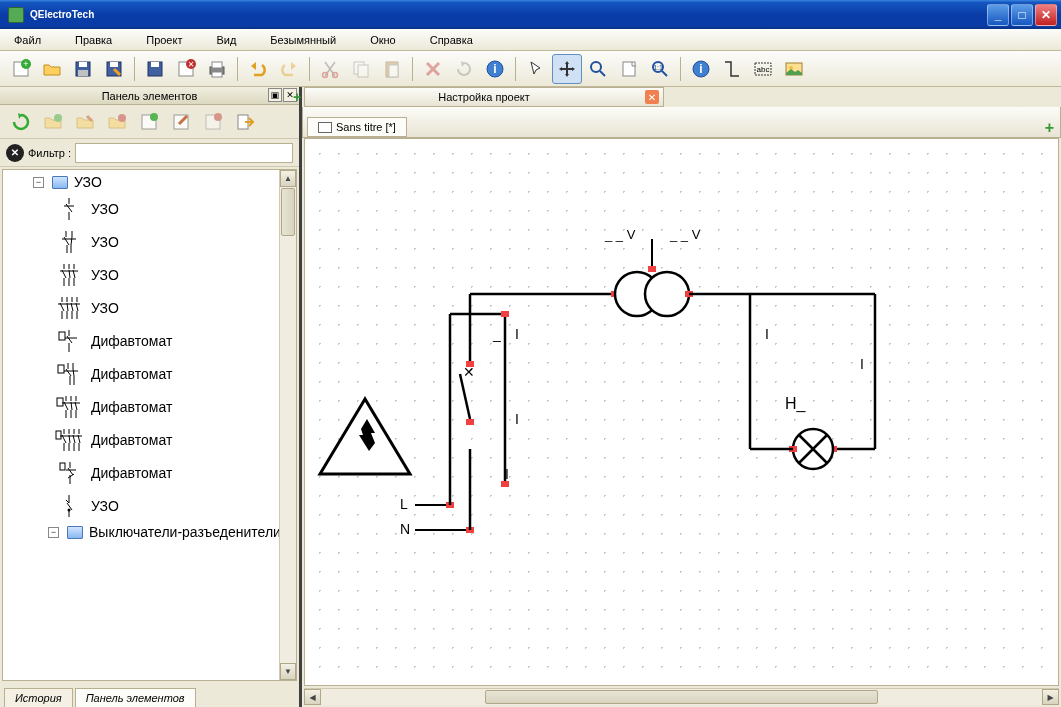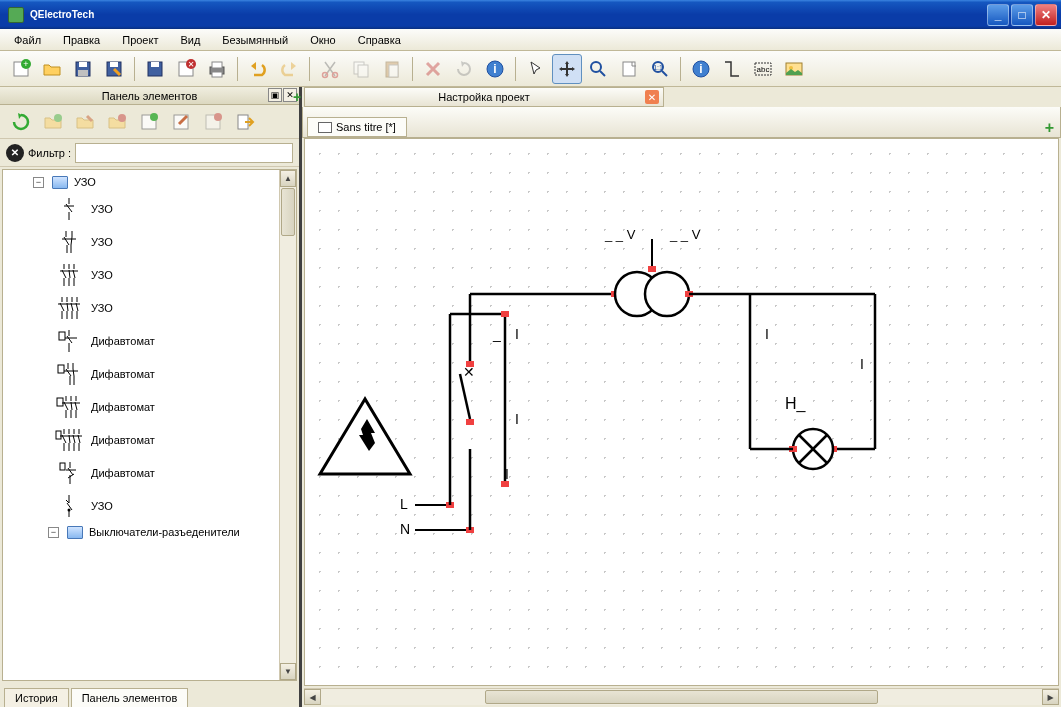--- a/index.html
+++ b/index.html
@@ -8,21 +8,21 @@
   
   .titlebar { height: 29px; background: linear-gradient(to bottom, #3b84e0 0%, #1557c0 8%, #0a3ca8 50%, #0a3ca8 90%, #092f80 100%); display: flex; align-items: center; padding: 0 4px; color: white; }
   .titlebar .logo { width: 16px; height: 16px; background: #55aa55; border: 1px solid #336633; margin: 0 4px; border-radius: 2px; }
   .titlebar .title { flex: 1; font-weight: bold; font-size: 10px; padding-left: 2px; }
   .titlebar .winbtns { display: flex; gap: 2px; }
   .titlebar .winbtn { width: 22px; height: 22px; border-radius: 3px; display: flex; align-items: center; justify-content: center; font-weight: bold; font-size: 12px; color: white; border: 1px solid rgba(255,255,255,0.4); }
   .winbtn.min, .winbtn.max { background: linear-gradient(to bottom, #5d9de8, #1557c0); }
   .winbtn.close { background: linear-gradient(to bottom, #f08080, #c02020); }
 
   
-  .menubar { height: 22px; background: linear-gradient(to bottom, #fcfcfa, #ece9d8); border-bottom: 1px solid #c0b898; display: flex; align-items: center; padding: 0 6px; gap: 6px; }
+  .menubar { height: 22px; background: linear-gradient(to bottom, #fcfcfa, #ece9d8); border-bottom: 1px solid #c0b898; display: flex; align-items: center; padding: 0 6px; gap: 18px; }
   .menubar .menu { padding: 3px 8px; cursor: default; }
 
   
   .toolbar { height: 36px; background: linear-gradient(to bottom, #fcfcfa, #ece9d8); border-bottom: 1px solid #c0b898; display: flex; align-items: center; padding: 2px 6px; gap: 1px; }
   .toolbar .tbtn { width: 30px; height: 30px; display: flex; align-items: center; justify-content: center; border: 1px solid transparent; border-radius: 3px; }
   .toolbar .sep { width: 1px; height: 24px; background: #b8b090; margin: 0 4px; }
   .toolbar .tbtn.active { background: #d0e0f5; border-color: #6090c0; }
 
   
   .mainarea { display: flex; height: calc(707px - 29px - 22px - 36px); }
@@ -39,28 +39,28 @@
   .filterrow input { flex: 1; height: 20px; border: 1px solid #b8b090; padding: 0 4px; font-size: 11px; }
 
   .tree { flex: 1; background: white; border: 1px solid #b8b090; margin: 2px; overflow-y: auto; overflow-x: hidden; position: relative; }
   .tree-inner { padding: 2px 0; }
   .treerow { display: flex; align-items: center; height: 33px; padding-left: 50px; gap: 6px; }
   .treerow.folder { height: 20px; padding-left: 30px; }
   .treerow.folder2 { height: 20px; padding-left: 45px; }
   .treerow .expander { width: 11px; height: 11px; border: 1px solid #888; background: white; display: flex; align-items: center; justify-content: center; font-size: 9px; line-height: 1; color: #333; margin-right: 2px; }
   .treerow .foldericon { width: 16px; height: 13px; background: linear-gradient(to bottom, #d0e4ff, #88b8f0); border: 1px solid #4878b8; border-radius: 1px; }
   .treerow .elicon { width: 32px; height: 28px; display: flex; align-items: center; justify-content: center; }
-  .treerow .label { font-size: 11px; }
+  .treerow .label { font-size: 14px; }
   .scrollbar-v { position: absolute; right: 0; top: 0; bottom: 0; width: 17px; background: #f0ede0; border-left: 1px solid #d0c8b0; }
   .scrollbar-v .thumb { position: absolute; left: 1px; right: 1px; top: 18px; height: 48px; background: linear-gradient(to right,#e8e4d4,#d8d4c0); border: 1px solid #b0a888; border-radius: 2px; }
   .scrollbar-v .arr { position: absolute; left: 0; right: 0; height: 17px; background: linear-gradient(to bottom,#f4f0e4,#d8d4c0); border: 1px solid #b0a888; display:flex;align-items:center;justify-content:center;font-size:8px;color:#444; }
   .scrollbar-v .arr.up { top: 0; }
   .scrollbar-v .arr.down { bottom: 0; }
 
-  .bottomtabs { height: 24px; background: #ece9d8; display: flex; align-items: flex-end; padding: 0 4px; gap: 2px; }
+  .bottomtabs { height: 24px; background: #ece9d8; display: flex; align-items: flex-end; padding: 0 4px; gap: 2px; font-style: italic; }
   .bottomtabs .tab { padding: 3px 10px; background: #f4f0e4; border: 1px solid #b8b090; border-bottom: none; font-size: 11px; }
   .bottomtabs .tab.active { background: #fcfcf8; }
 
   
   .canvasarea { flex: 1; display: flex; flex-direction: column; background: #ece9d8; }
   .projtabrow { height: 20px; display: flex; align-items: center; background: #ece9d8; }
   .projtab { flex: 0 0 auto; width: 360px; margin-left: 2px; height: 20px; background: linear-gradient(to bottom,#fcfcf8,#e8e4d4); border: 1px solid #b8b090; display: flex; align-items: center; justify-content: center; position: relative; font-size: 11px; }
   .projtab .plus { position: absolute; left: -12px; width: 10px; font-size: 14px; color: #339933; font-weight: bold; }
   .projtab .closetab { position: absolute; right: 4px; width: 14px; height: 14px; background: #f08050; color: white; font-size: 10px; display:flex;align-items:center;justify-content:center; border-radius:2px; }
   .doctabrow { height: 31px; background: linear-gradient(to bottom,#fcfcf8,#e8e4d4); border: 1px solid #b8b090; border-top: none; display: flex; align-items: flex-end; padding: 0 4px; position: relative; }

